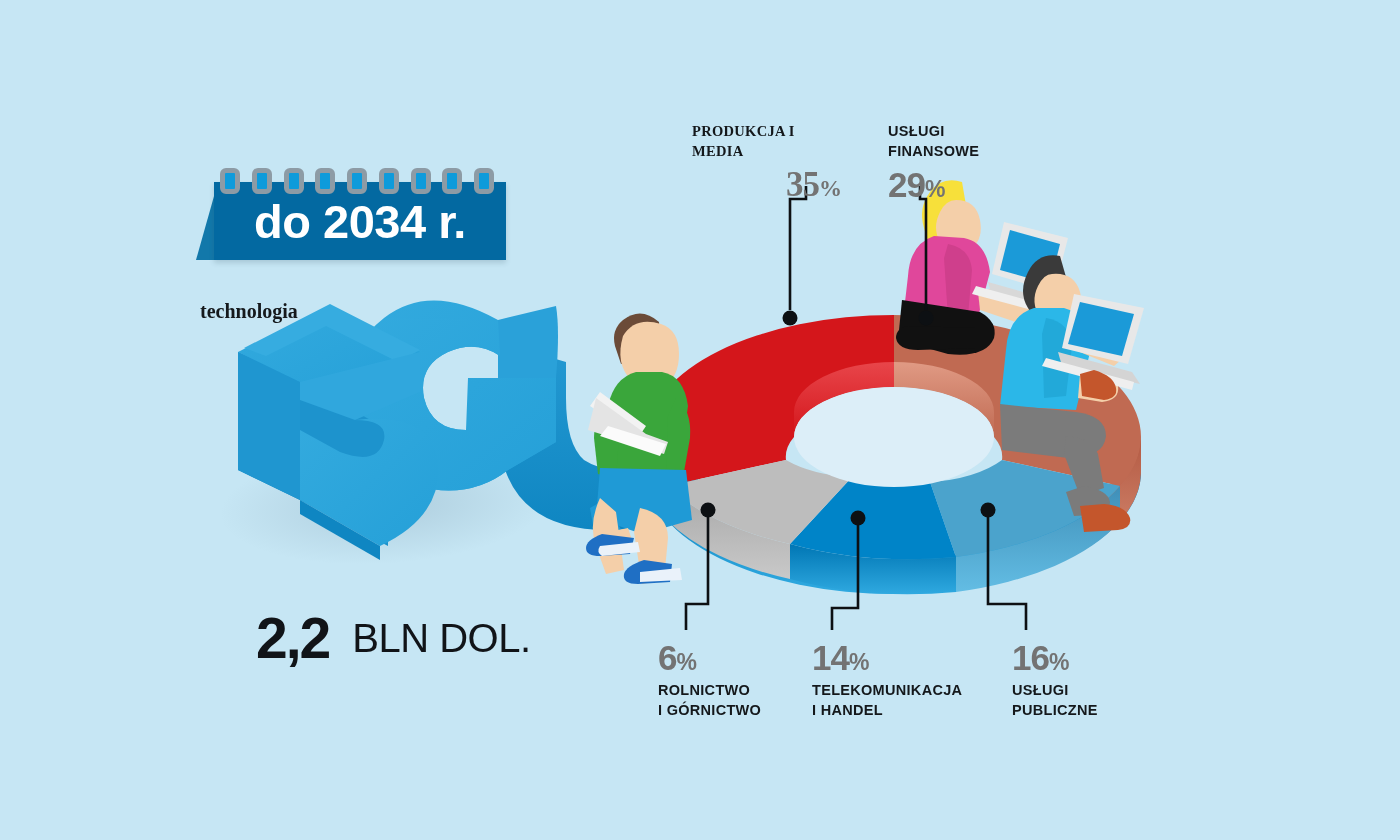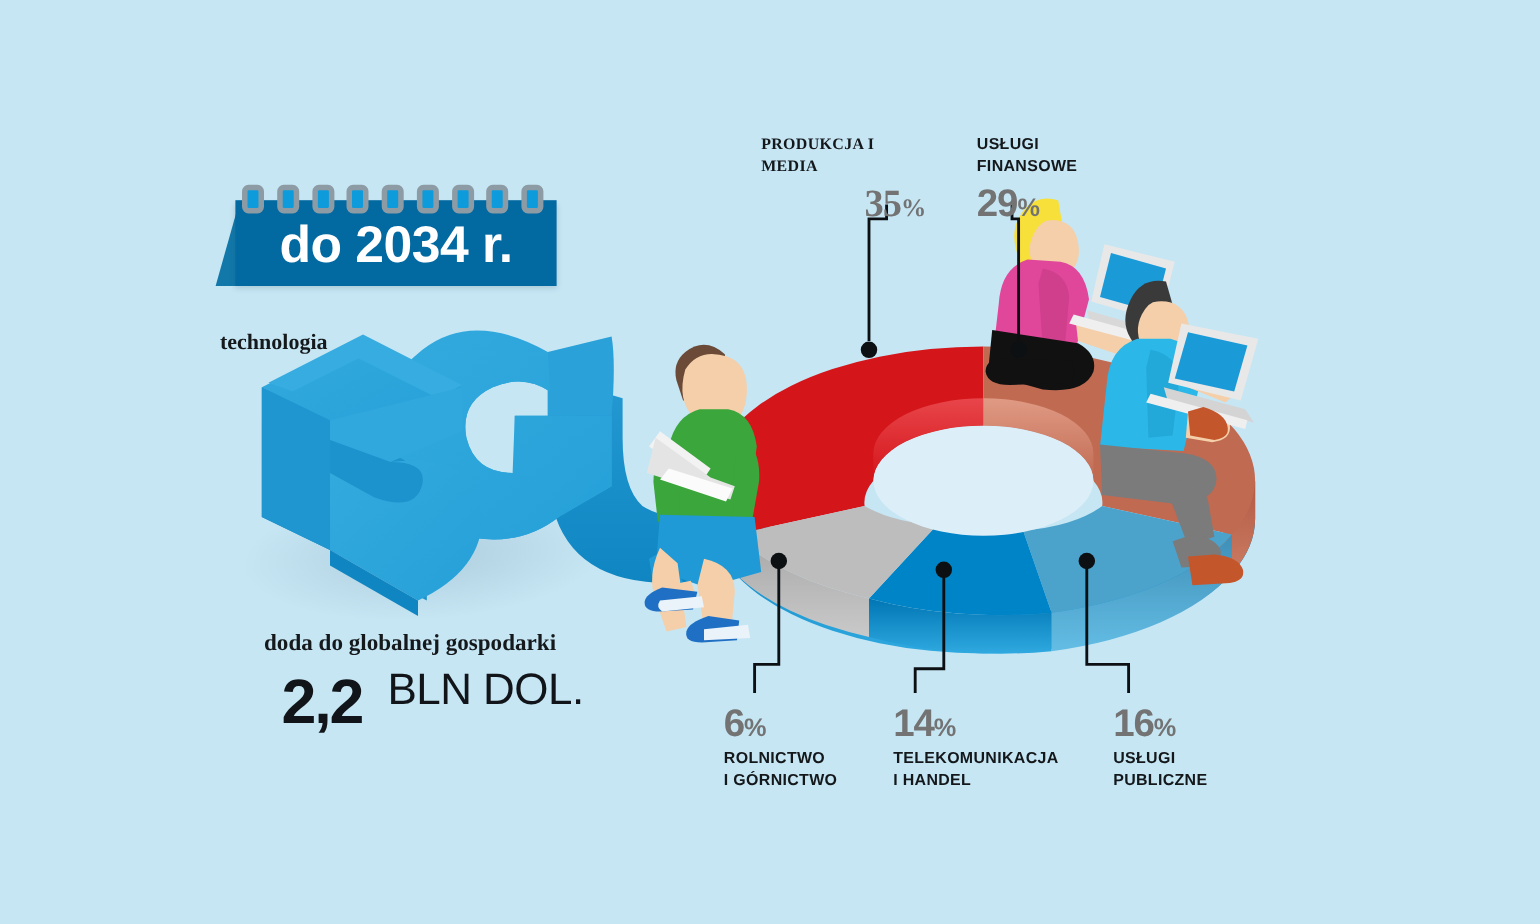--- a/index.html
+++ b/index.html
@@ -43,21 +43,21 @@
     background:radial-gradient(ellipse at 50% 50%, rgba(120,150,170,.30), rgba(198,230,244,0) 70%);
     transform:skewX(-22deg);
   }
 
   
   .adds-label {
     position:absolute; left:240px; top:572px;
     font-family:"Liberation Serif", serif;
     font-weight:bold; font-size:21px; color:#15191c;
   }
-  .bln-line { position:absolute; left:256px; top:605px; display:flex; align-items:flex-start; }
+  .bln-line { position:absolute; left:256px; top:605px; display:flex; align-items:center; }
   .bln-num { font-size:57px; font-weight:bold; color:#111418; letter-spacing:-2px; }
   .bln-unit { font-size:40px; font-weight:500; color:#111418; margin-left:23px; letter-spacing:-0.5px; }
 
   
   .lbl { position:absolute; }
   .lbl-cat { font-size:14.5px; font-weight:bold; color:#14181b; letter-spacing:.3px; line-height:1.35; white-space:pre-line; }
   .lbl-pct { font-size:35px; font-weight:bold; color:#737373; letter-spacing:-1px; line-height:1; }
   .lbl-pct .sym { font-size:23px; letter-spacing:0; }
 
   .top-lbl { text-align:left; }
@@ -90,21 +90,20 @@
       <span class="cal-text">do 2034 r.</span>
     </div>
   </div>
 
   <div class="tech-label">technologia</div>
 
   <div class="fiveg">
     <div class="fiveg-shadow"></div>
   </div>
 
-  <div class="adds-label">doda do globalnej gospodarki</div>
   <div class="bln-line">
     <span class="bln-num">2,2</span>
     <span class="bln-unit">BLN DOL.</span>
   </div>
 
   <svg class="scene" viewBox="0 0 1400 840">
     <defs>
       <linearGradient id="gRedSide" x1="0" y1="0" x2="0" y2="1">
         <stop offset="0%" stop-color="#c3050a"></stop>
           <stop offset="100%" stop-color="#d8262a"></stop>

